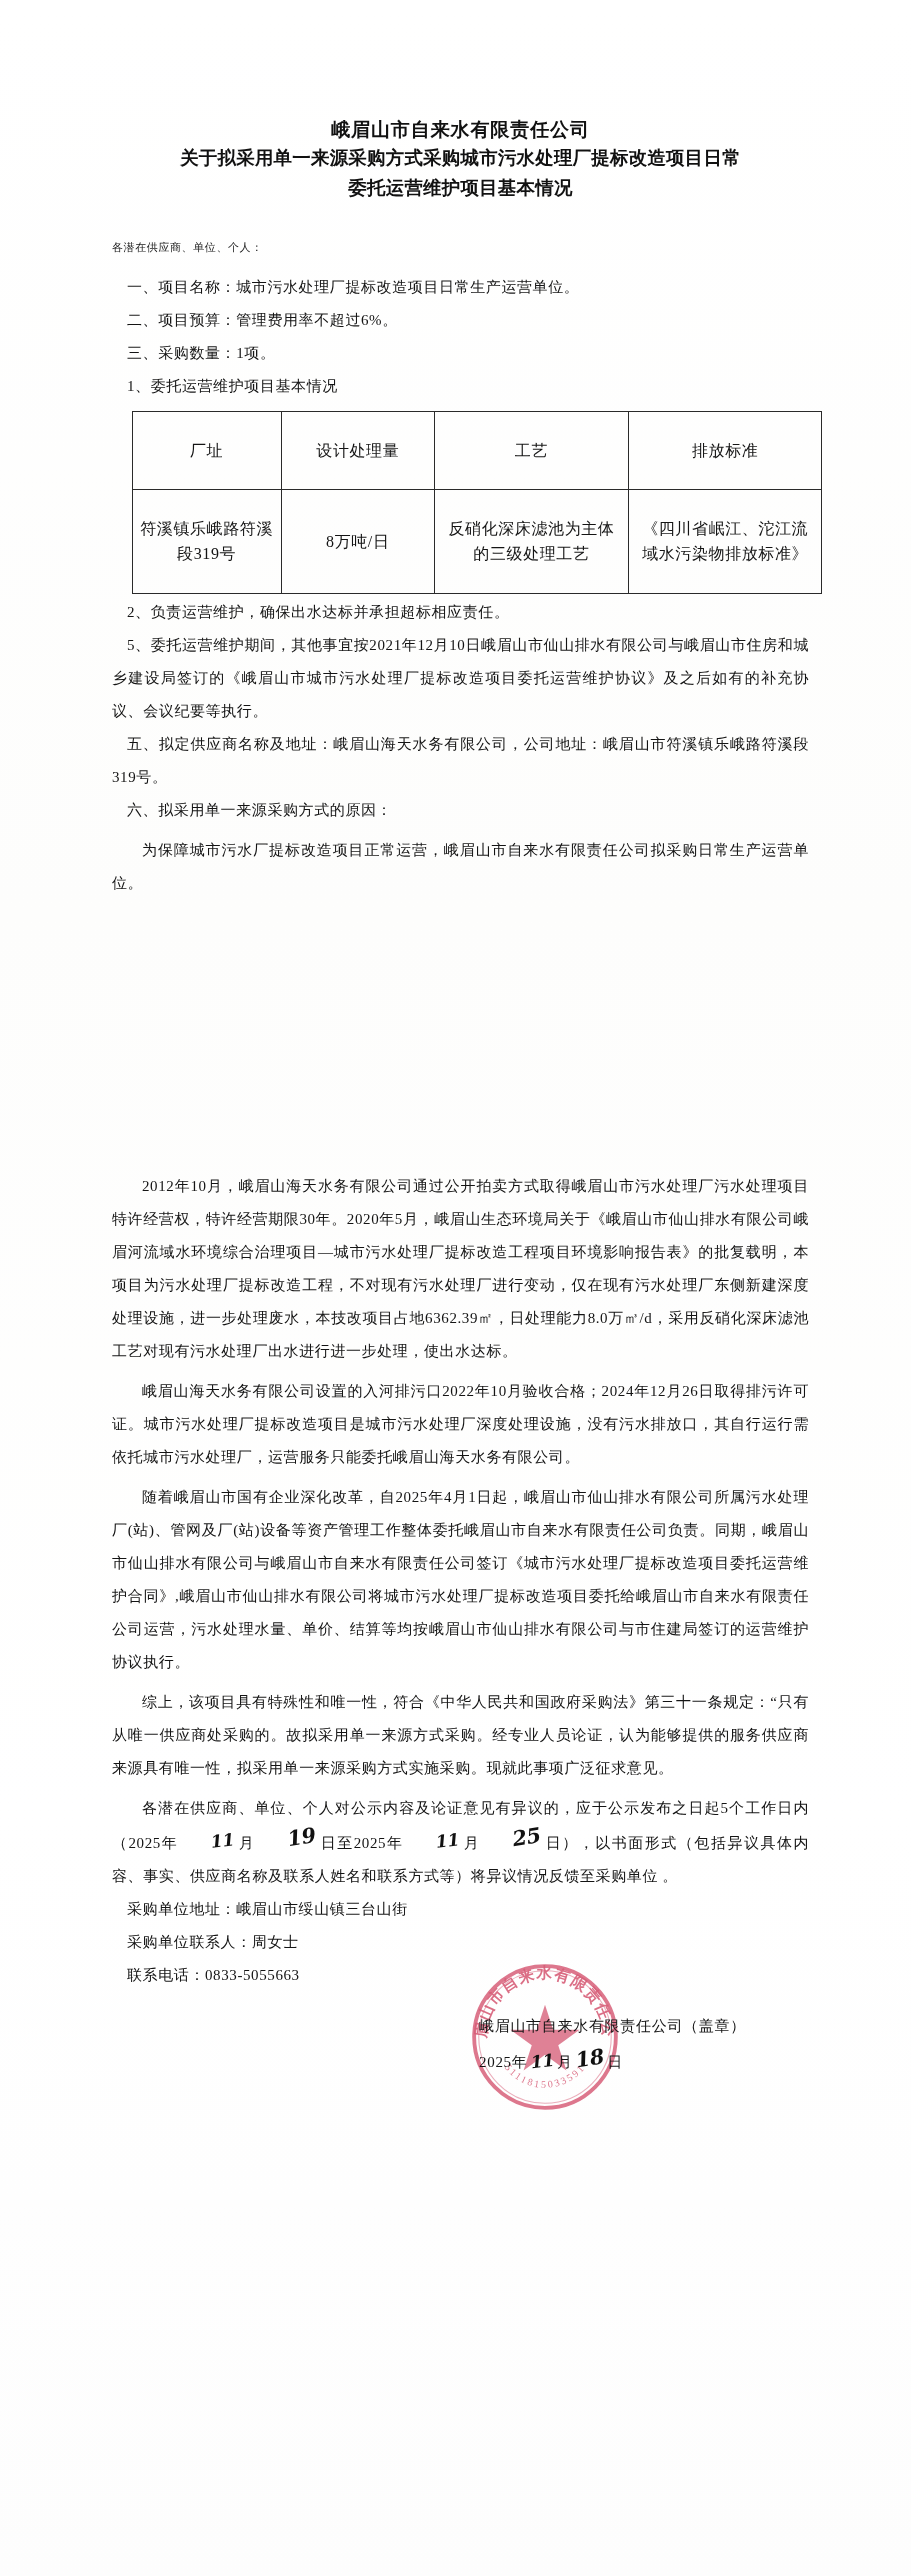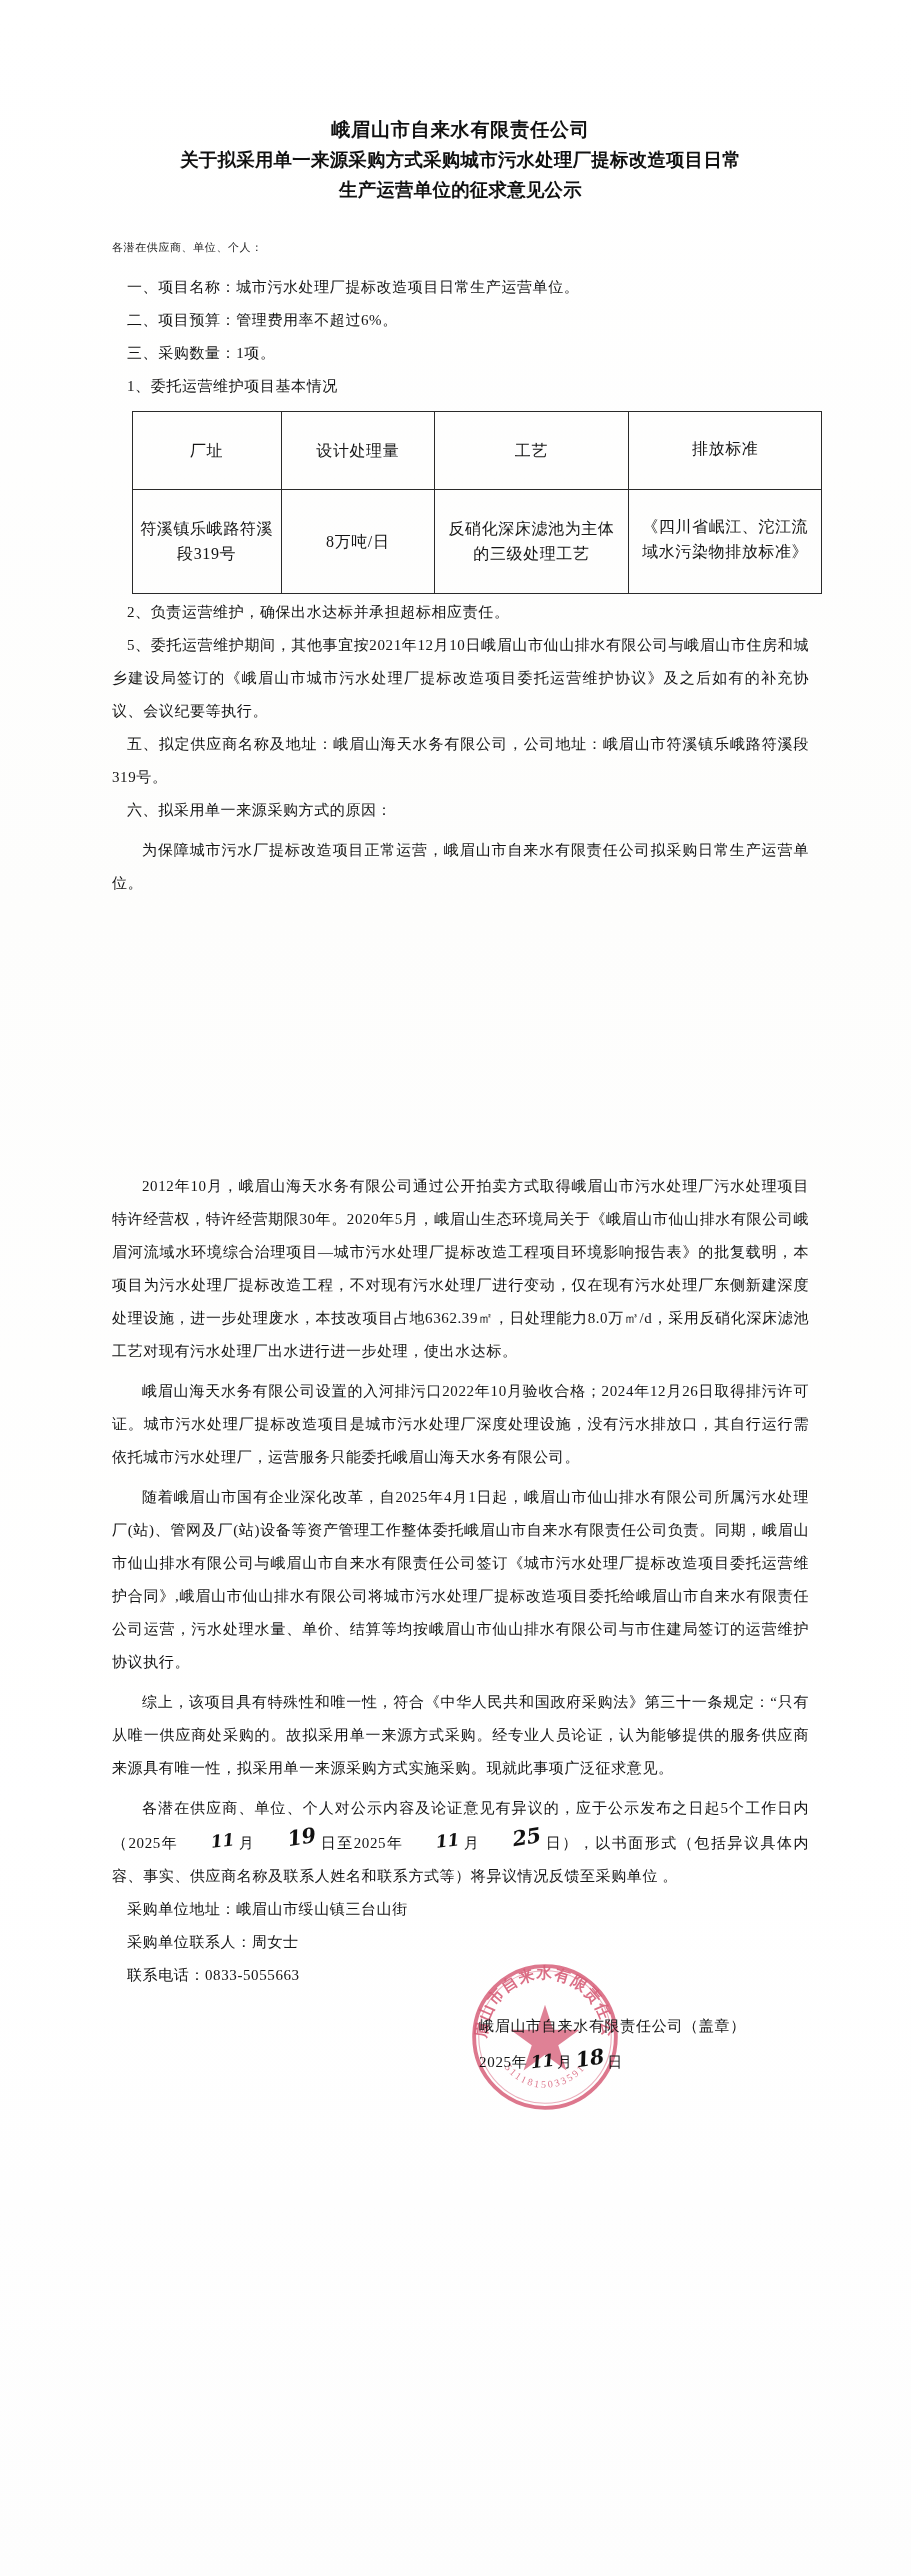--- a/index.html
+++ b/index.html
@@ -40,20 +40,21 @@
     font-weight:700;
     font-size:19px;
     letter-spacing:0.9px;
     line-height:30px;
     color:#111;
     white-space:nowrap;
   }
   .title-line.wide{
     font-size:18.4px;
     letter-spacing:0.3px;
+    font-family:Liberation Mono, monospace;
   }
   
   p.para{
     margin:0;
     font-size:15px;
     line-height:33px;
     letter-spacing:0.6px;
     text-align:justify;
     text-justify:inter-ideograph;
     color:#141414;
@@ -83,21 +84,21 @@
     letter-spacing:0.6px;
     line-height:25px;
     padding:3.4px 4.6px;
     color:#141414;
   }
   table.info-table tr.head td{ height:70px; }
   table.info-table tr.row td{ height:96px; }
   td.c1{width:139px;}
   td.c2{width:143px;}
   td.c3{width:184px;}
-  td.c4{width:183px;font-family:Liberation Mono, monospace;}
+  td.c4{width:183px;}
   .cell-2l{display:block;}
   
   .page-break{height:270px;}
   
   .hand{
     font-family:"DejaVu Serif",serif;
     font-style:italic;
     font-weight:700;
     font-size:17px;
     color:#111;
@@ -147,21 +148,21 @@
 <body>
 
 <div class="page">
   <div class="paper-tint"></div>
 
   <div class="doc-body">
 
     <div class="title-block">
       <div class="title-line">峨眉山市自来水有限责任公司</div>
       <div class="title-line wide">关于拟采用单一来源采购方式采购城市污水处理厂提标改造项目日常</div>
-      <div class="title-line wide">生产运营单位的征求意见公示</div>
+      <div class="title-line wide">委托运营维护项目基本情况</div>
     </div>
 
     <div class="gap-l"></div>
 
     <p class="salutation">各潜在供应商、单位、个人：</p>
     <div class="gap-s"></div>
 
     <p class="para ind1">一、项目名称：城市污水处理厂提标改造项目日常生产运营单位。</p>
     <p class="para ind1">二、项目预算：管理费用率不超过6%。</p>
     <p class="para ind1">三、采购数量：1项。</p>

